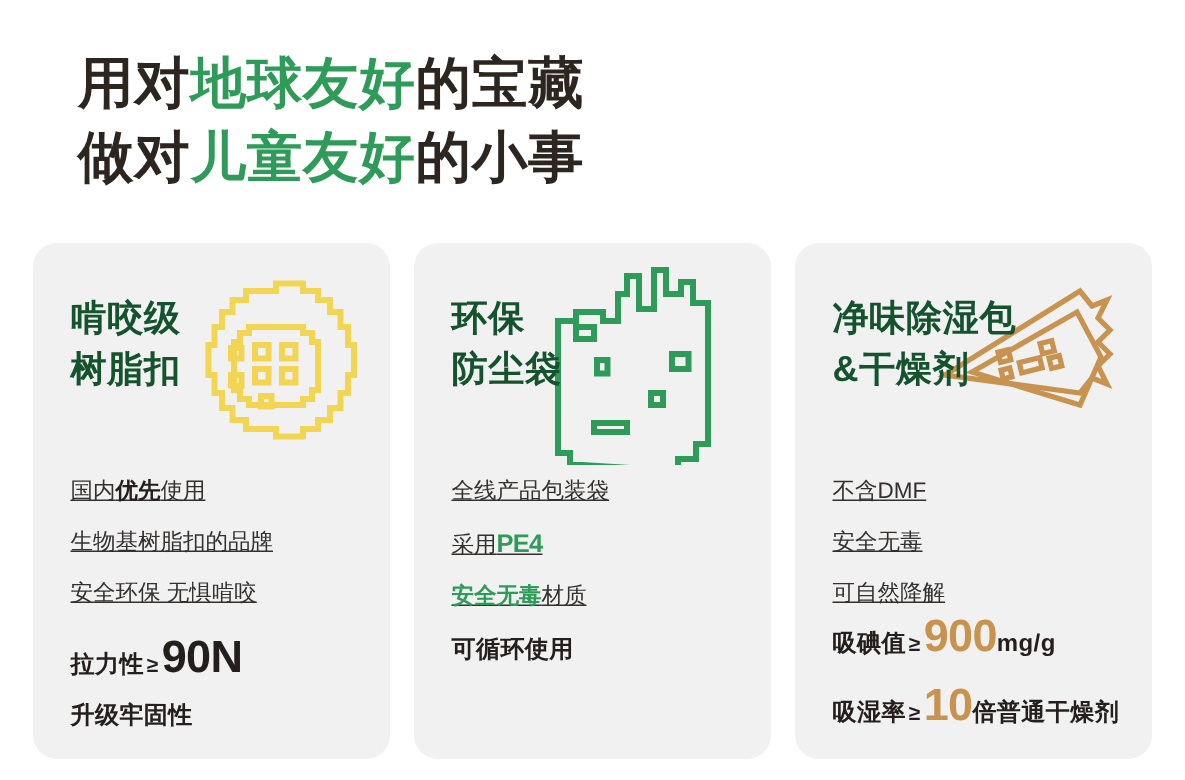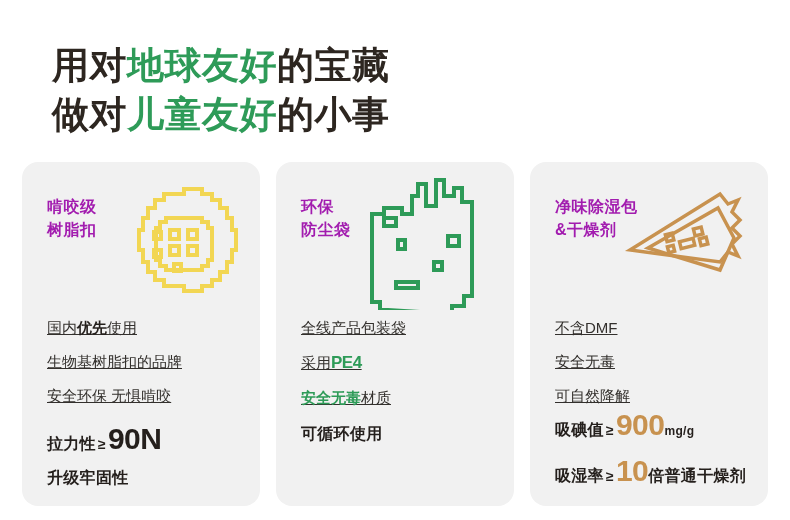--- a/index.html
+++ b/index.html
@@ -13,21 +13,21 @@
     font-family: "Liberation Sans", "DejaVu Sans", sans-serif;
     overflow: hidden;
     position: relative;
     -webkit-font-smoothing: antialiased;
   }
 
   
   .headline {
     position: absolute;
     left: 52px;
-    top: 42px;
+    top: 32px;
     font-size: 37px;
     font-weight: bold;
     line-height: 1.32;
     letter-spacing: 0.5px;
     color: #2d2620;
     white-space: nowrap;
   }
   .headline .ln { display: block; }
   .hl-green { color: #2e9b58; }
 
@@ -49,24 +49,24 @@
     border-radius: 16px;
     overflow: hidden;
     box-sizing: border-box;
   }
 
   
   .card-heading {
     position: absolute;
     left: 25px;
     top: 34px;
-    font-size: 16px;
+    font-size: 24px;
     font-weight: bold;
     line-height: 1.42;
-    color: #a21caf;
+    color: #14532d;
     letter-spacing: 0.5px;
     z-index: 3;
     white-space: nowrap;
   }
   .card-heading .ln { display: block; }
 
   
   .card-icon {
     position: absolute;
     z-index: 1;
@@ -121,21 +121,21 @@
   }
   .stat-line:last-child { margin-bottom: 0; }
   .ge { font-size: 14px; font-weight: bold; margin: 0 2px; }
   .big-num {
     font-size: 30px;
     font-weight: bold;
     letter-spacing: -0.5px;
   }
   .num-dark { color: #241f1c; }
   .num-tan  { color: #c8924f; }
-  .unit-sm  { font-size: 12px; font-weight: bold; color: #241f1c; }
+  .unit-sm  { font-size: 16px; font-weight: bold; color: #241f1c; }
   .unit-xs  { font-size: 16px; font-weight: bold; color: #241f1c; }
 </style>
 </head>
 <body>
 
 <div class="headline">
   <span class="ln">
     <span>用对</span><span class="hl-green">地球友好</span><span>的宝藏</span>
   </span>
   <span class="ln">

